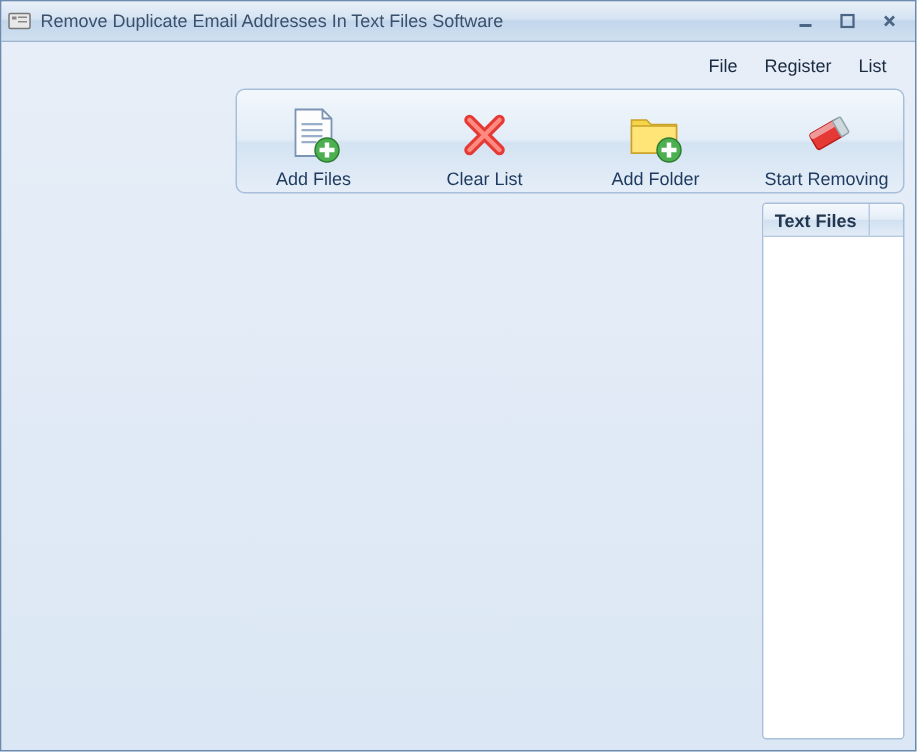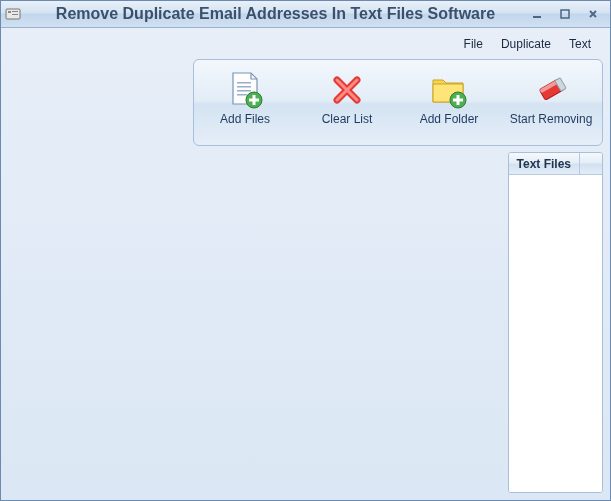--- a/index.html
+++ b/index.html
@@ -21,24 +21,23 @@
     padding: 0 4px;
     color: #2a3f5a;
   }
   .titlebar .app-icon {
     width: 16px; height: 16px;
     margin-right: 6px;
     display: flex; align-items: center; justify-content: center;
   }
   .titlebar .title-text {
     flex: 1;
-    font-size: 16px;
-    font-weight: bold;
+    font-size: 12px;
+    font-weight: normal;
     color: #3a506b;
-    text-align: center;
   }
   .win-controls { display: flex; gap: 2px; }
   .win-btn {
     width: 26px; height: 16px;
     display: flex; align-items: center; justify-content: center;
     color: #4b6584; font-weight: bold; font-size: 12px;
     border-radius: 2px;
   }
 
   .client {
@@ -59,23 +58,24 @@
   }
   .menubar .menu-item {
     padding: 2px 8px;
     border-radius: 3px;
   }
 
   .toolbar {
     background: linear-gradient(to bottom, #f2f7fc 0%, #e3edf7 48%, #d4e3f2 52%, #e5eef8 100%);
     border: 1px solid #a8bfda;
     border-radius: 6px;
-    padding: 6px 0 17px 0;
+    padding: 6px 0 0 0;
     display: flex;
     margin: 0 2px 6px 2px;
+    gap: 12px;
   }
   .tool-btn {
     display: flex;
     flex-direction: column;
     align-items: center;
     justify-content: flex-start;
     width: 102px;
     padding: 4px 2px 2px 2px;
     border-radius: 4px;
     color: #1e3a5f;
@@ -155,22 +155,22 @@
           <path d="M2 2 L8 8 M8 2 L2 8" stroke="#4b6584" stroke-width="1.8"></path>
         </svg>
     </div>
   </div>
 </div>
 
 <div class="client">
 
   <div class="menubar">
     <div class="menu-item">File</div>
-    <div class="menu-item">Duplicate</div>
-    <div class="menu-item">Text</div>
+    <div class="menu-item">Register</div>
+    <div class="menu-item">List</div>
   </div>
 
   <div class="toolbar">
 
     <div class="tool-btn">
       <span class="icon">
         <svg width="44" height="40" viewBox="0 0 44 40">
           <path d="M10 3 h18 l6 6 v25 h-24 z" fill="#fdfdfd" stroke="#7b94b3" stroke-width="1.2"></path>
           <path d="M28 3 v6 h6" fill="none" stroke="#7b94b3" stroke-width="1.2"></path>
           <rect x="14" y="12" width="14" height="1.5" fill="#99aecb"></rect>

